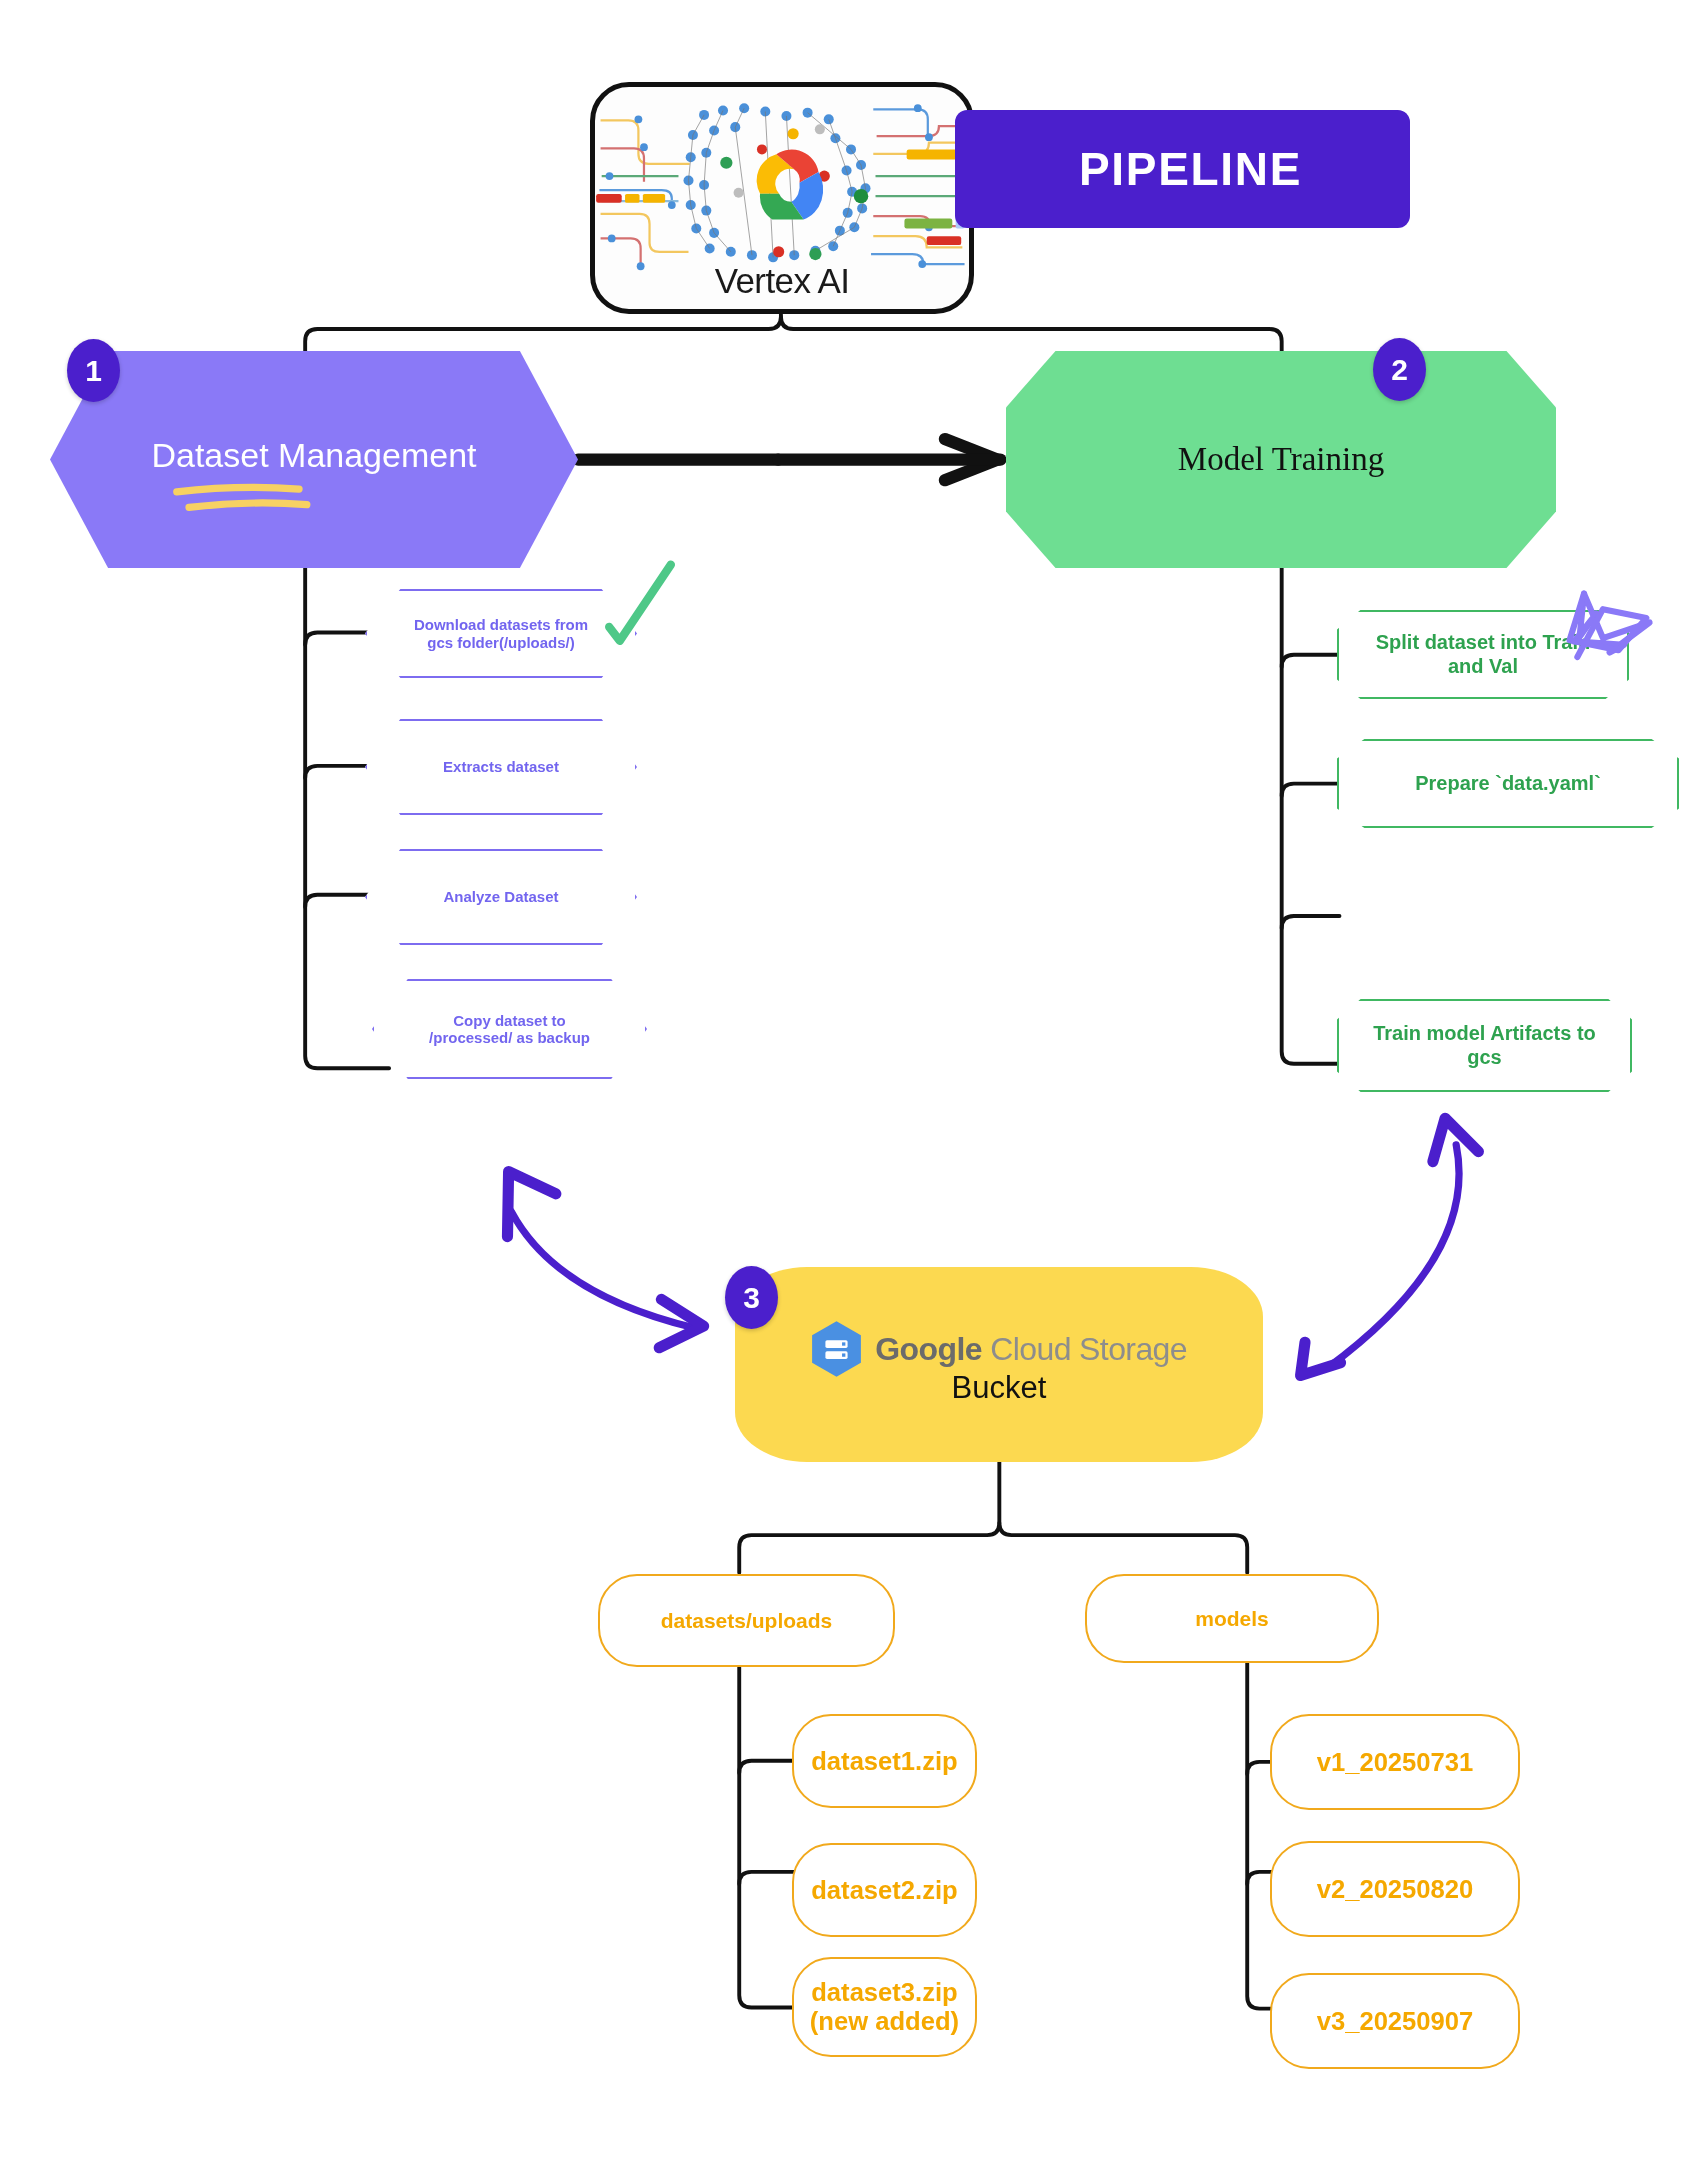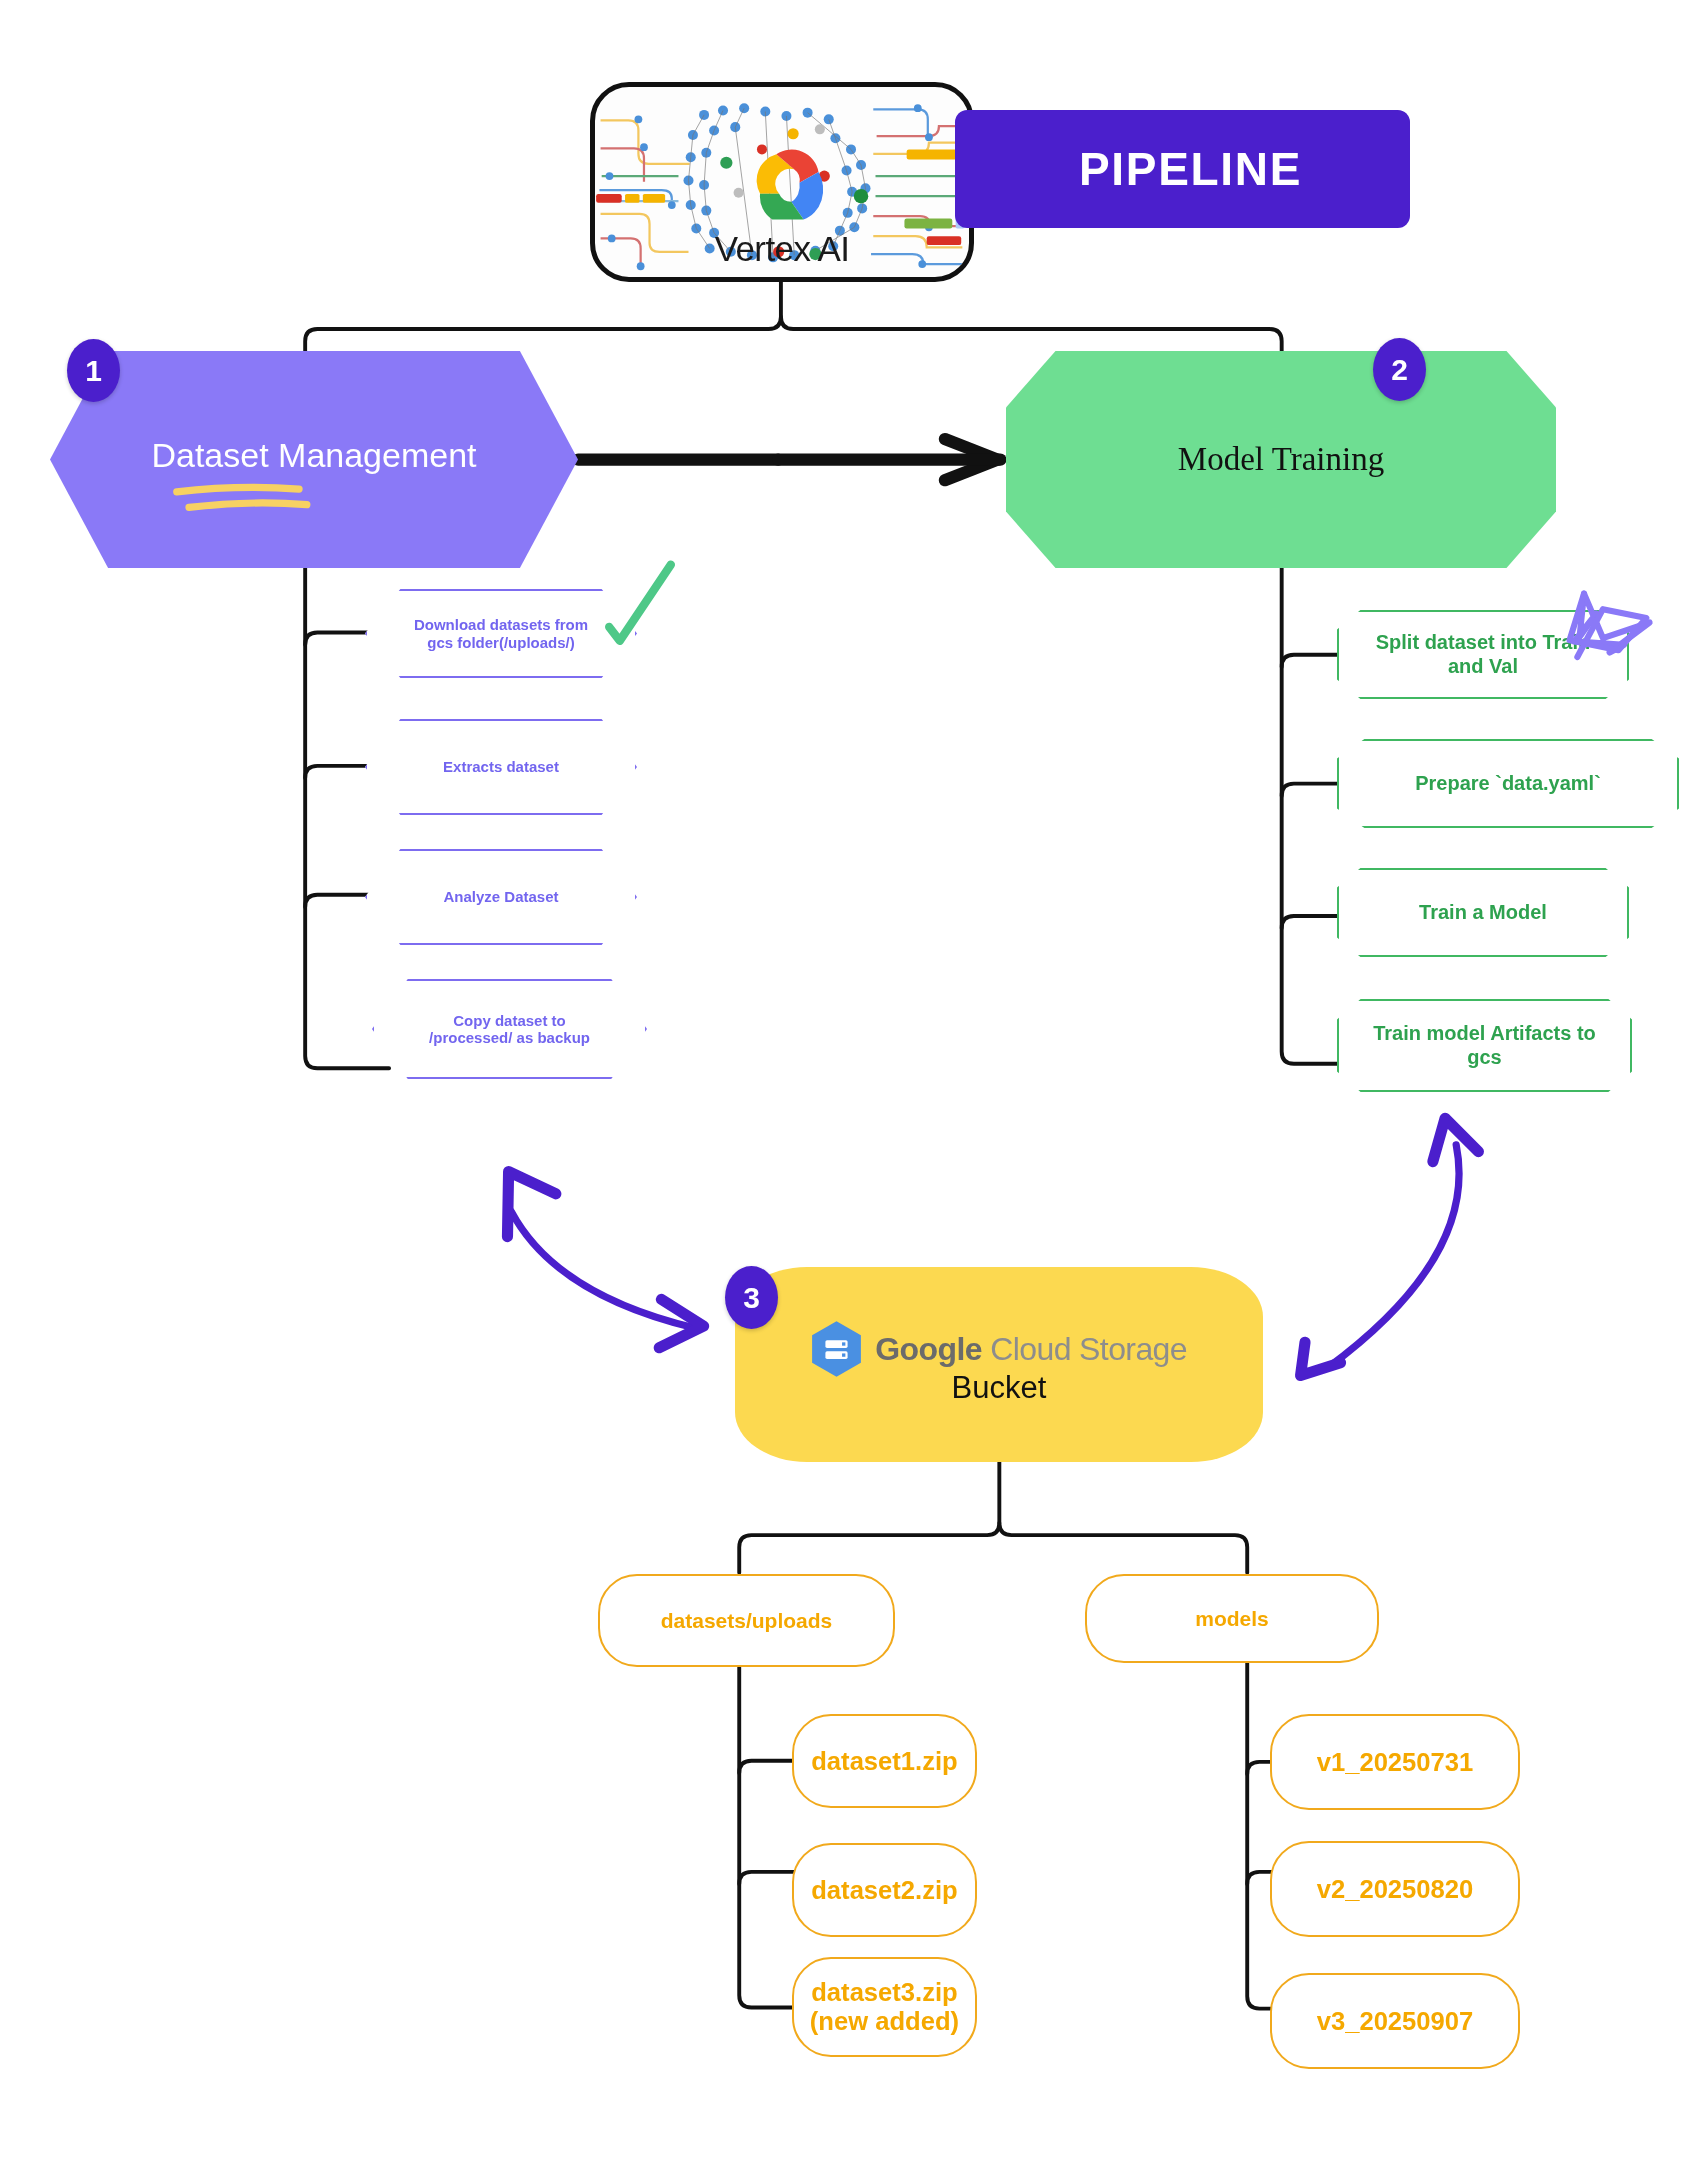--- a/index.html
+++ b/index.html
@@ -9,21 +9,21 @@
     width:1703px;
     height:2172px;
     background:#ffffff;
     overflow:hidden;
   }
   .abs{position:absolute;}
   svg.layer{position:absolute;left:0;top:0;width:1703px;height:2172px;pointer-events:none;}
 
   
   #vertex-card{
-    left:590px;top:82px;width:384px;height:200px;
+    left:590px;top:82px;width:384px;height:232px;
     border:5px solid #111111;
     border-radius:39px;
     background:#fdfdfd;
     overflow:hidden;
     box-sizing:border-box;
   }
   #vertex-label{
     position:absolute;left:0;right:0;bottom:7.8px;
     text-align:center;
     font-size:35px;
@@ -343,23 +343,20 @@
       <path d="M1096,1128 L1115,1153 L1207,1016"></path>
     </g>
   </svg>
 
   <div class="abs octnode" style="left:1337px;top:610px;width:292px;height:89px;">
     <span class="t">Split dataset into Train and Val</span>
   </div>
   <div class="abs octnode" style="left:1337px;top:739px;width:342px;height:89px;">
     <span class="t">Prepare `data.yaml`</span>
   </div>
-  <div class="abs octnode" style="left:1337px;top:868px;width:292px;height:89px;">
-    <span class="t">Train a Model</span>
-  </div>
   <div class="abs octnode" style="left:1337px;top:999px;width:295px;height:93px;">
     <span class="t">Train model Artifacts to gcs</span>
   </div>
 
   <svg class="layer" viewBox="0 0 3064 3908">
     <g stroke="#8a79f7" stroke-width="11" fill="none" stroke-linecap="round" stroke-linejoin="round">
       <path d="M2850,1068 L2884,1148 L2968,1120 L2896,1174 L2922,1160 L2832,1154 L2872,1104 L2842,1146 Z"></path>
       <path d="M2850,1068 L2824,1152 L2912,1170 L2962,1112 L2884,1096 L2838,1182"></path>
     </g>
   </svg>

